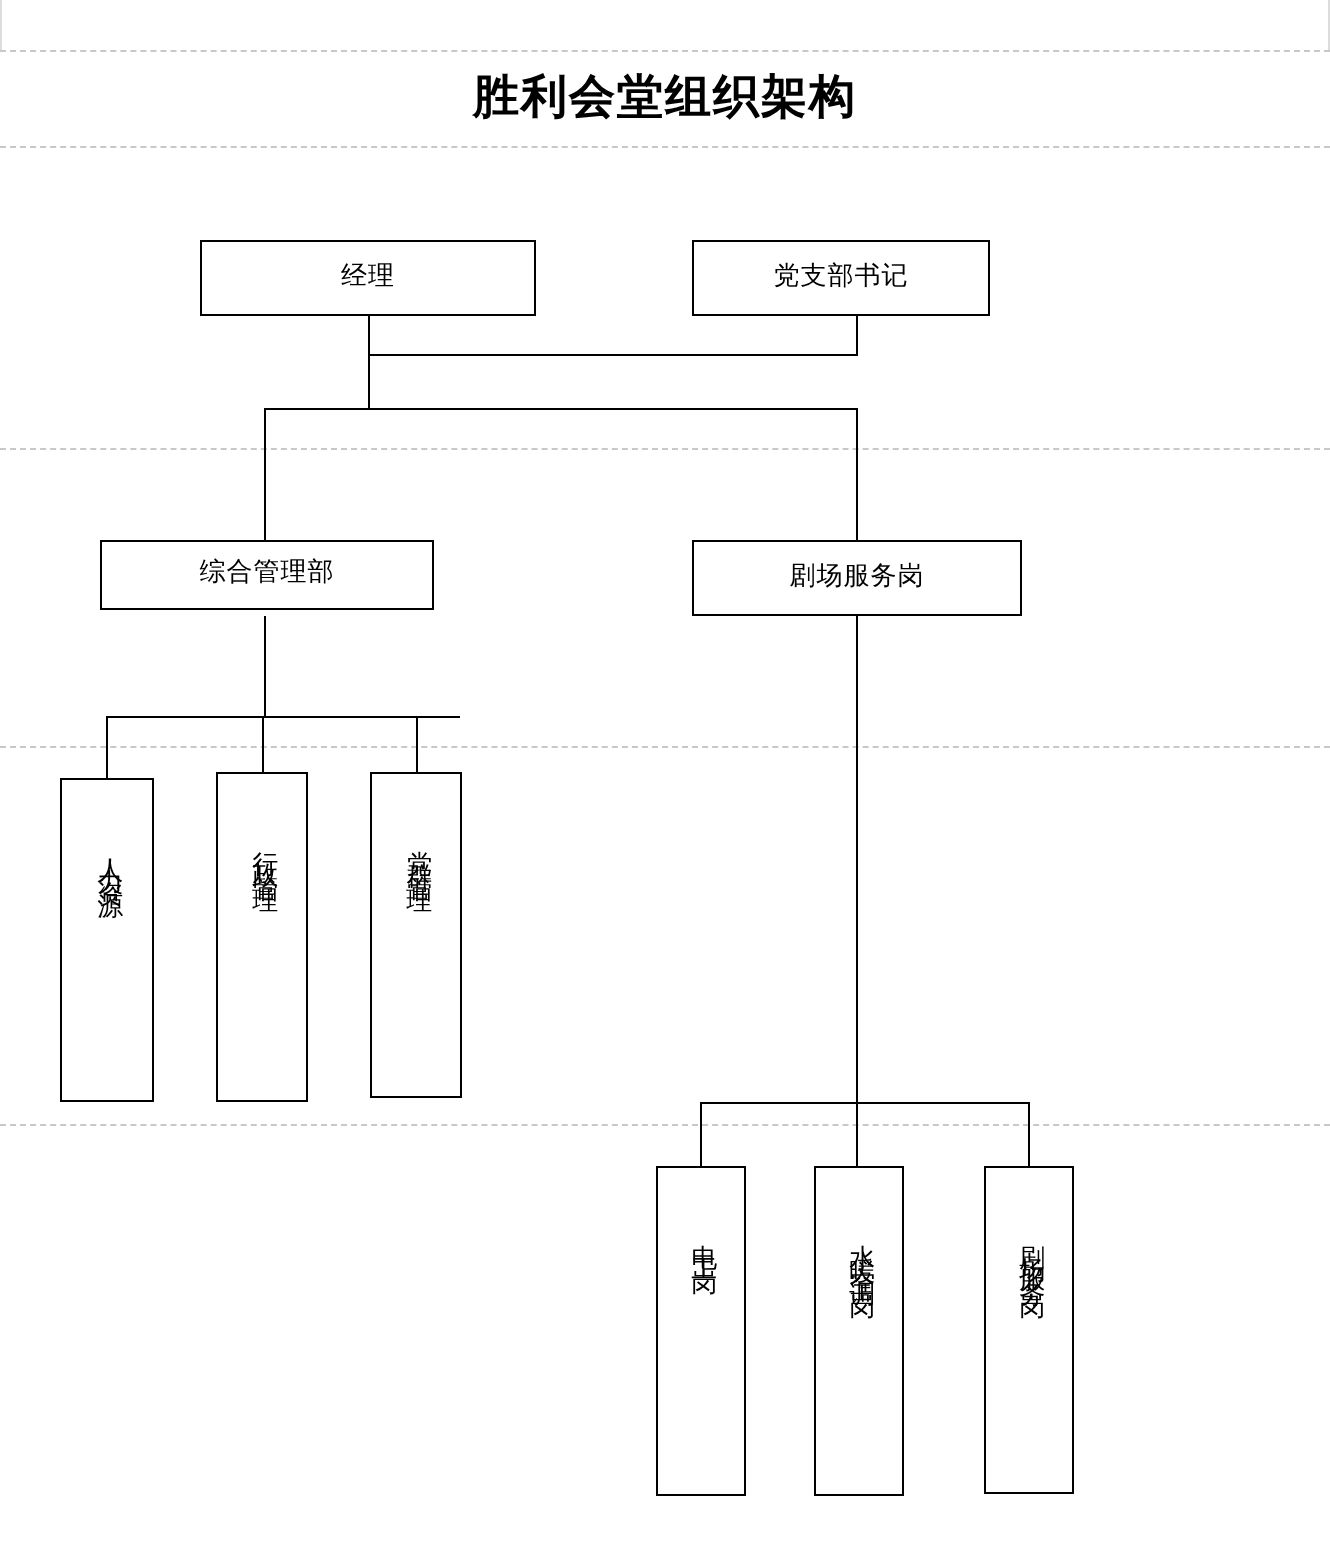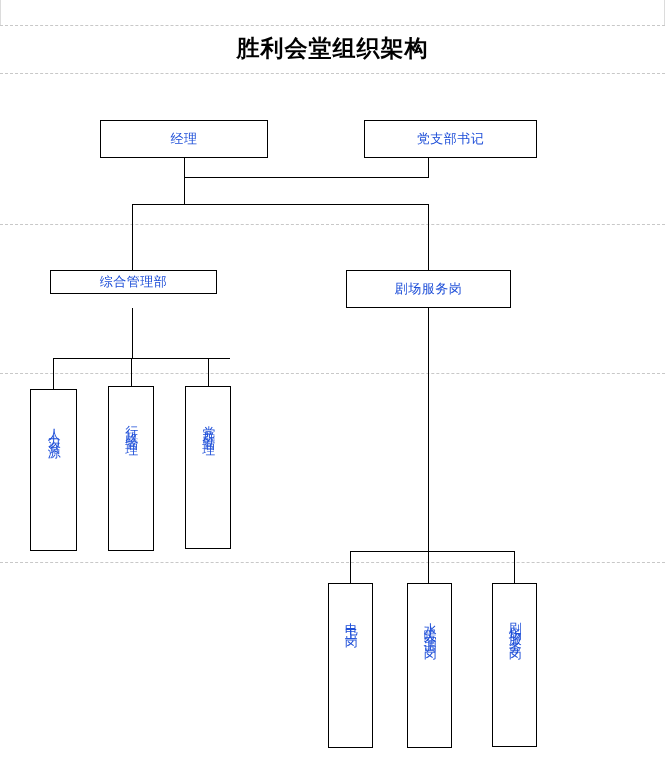--- a/index.html
+++ b/index.html
@@ -52,21 +52,21 @@
 
   
   .node {
     position: absolute;
     box-sizing: border-box;
     border: 1.3px solid #000000;
     background: #ffffff;
     display: flex;
     align-items: center;
     justify-content: center;
-    color: #1d4ed8;
+    color: #000000;
   }
   .node .label {
     font-family: "DejaVu Sans", "Liberation Sans", sans-serif;
     font-size: 13px;
     line-height: 1.25;
     white-space: nowrap;
   }
   .node.horiz .label {
     writing-mode: horizontal-tb;
     letter-spacing: 0.5px;
@@ -106,37 +106,37 @@
   <div class="guide" style="top:562px;"></div>
   <div class="guide-vert" style="left:0px;"></div>
   <div class="guide-vert" style="left:664px;"></div>
 
   <div id="title">胜利会堂组织架构</div>
 
   <div class="node horiz" style="left:100px; top:120px; width:168px; height:38px;">
     <span class="label">经理</span>
   </div>
 
-  <div class="node horiz" style="left:346px; top:120px; width:173px; height:38px;margin-left:18px;">
+  <div class="node horiz" style="left:346px; top:120px; width:149px; height:38px;">
     <span class="label">党支部书记</span>
   </div>
 
   <div class="ln-v" style="left:184px; top:158px; height:46px;"></div>
 
   <div class="ln-v" style="left:428px; top:158px; height:19px;"></div>
 
   <div class="ln-h" style="left:184px; top:177px; width:245px;"></div>
 
   <div class="ln-h" style="left:132px; top:204px; width:296px;"></div>
 
   <div class="ln-v" style="left:132px; top:204px; height:66px;"></div>
 
   <div class="ln-v" style="left:428px; top:204px; height:66px;"></div>
 
-  <div class="node horiz" style="left:50px; top:270px; width:167px; height:24px;">
+  <div class="node horiz" style="left:50px; top:270px; width:167px; height:35px;">
     <span class="label">综合管理部</span>
   </div>
 
   <div class="node horiz" style="left:346px; top:270px; width:165px; height:38px;">
     <span class="label">剧场服务岗</span>
   </div>
 
   <div class="ln-v" style="left:132px; top:308px; height:50px;"></div>
   <div class="ln-h" style="left:53px; top:358px; width:177px;"></div>
   <div class="ln-v" style="left:53px;  top:358px; height:31px;"></div>

